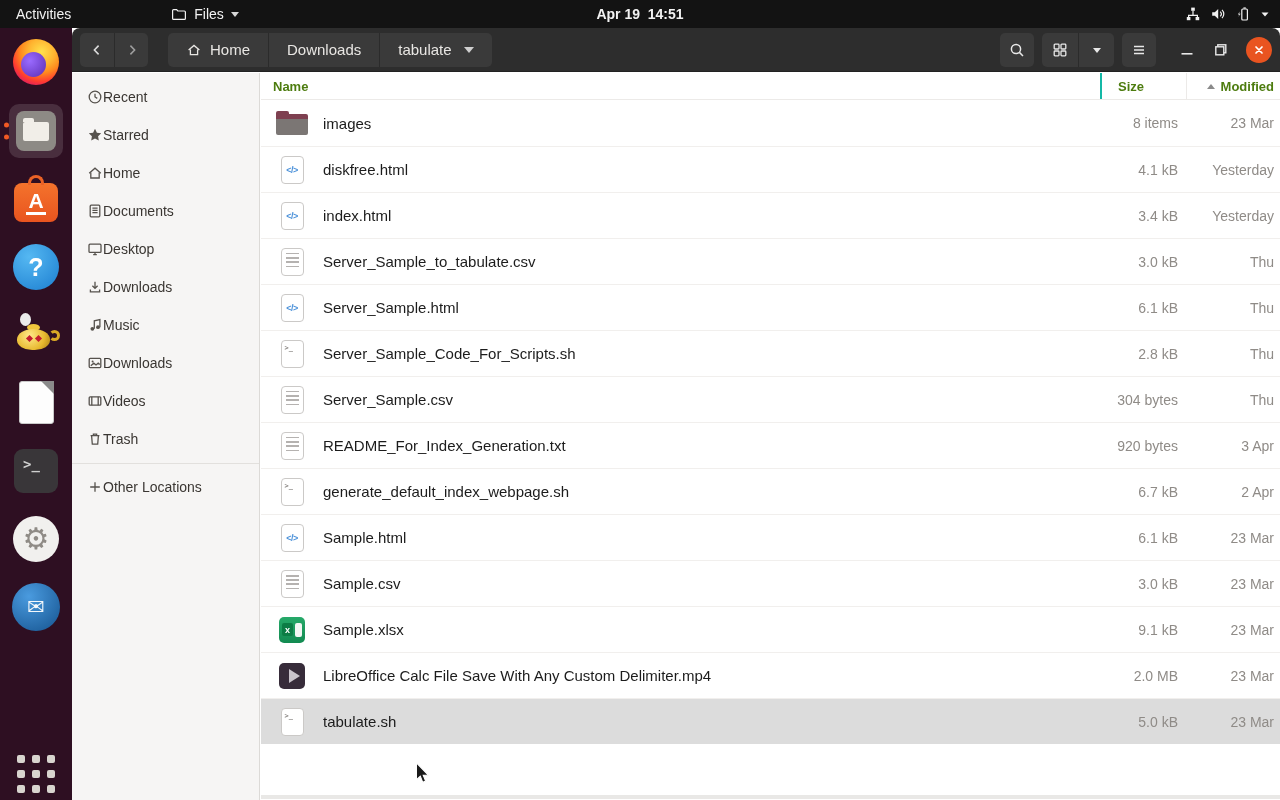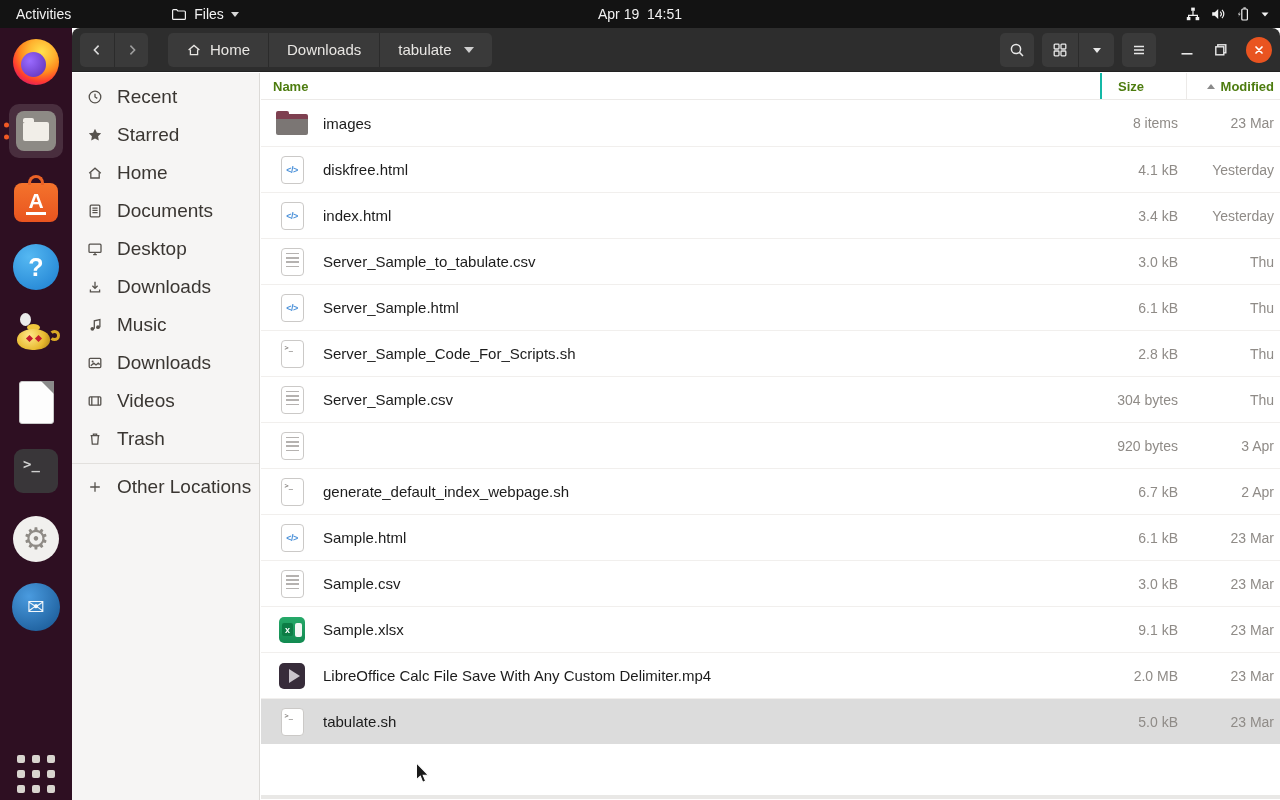--- a/index.html
+++ b/index.html
@@ -6,21 +6,21 @@
   html,body { width:1280px; height:800px; overflow:hidden; }
   body { font-family:"Liberation Sans",sans-serif; background:#fff; position:relative; }
   svg { display:block; }
 
   
   .topbar { position:absolute; left:0; top:0; width:1280px; height:28px; background:#131313;
             display:flex; align-items:center; color:#f2f2f2; font-size:14px; z-index:30; }
   .tb-activities { padding:0 16px; height:100%; display:flex; align-items:center; }
   .tb-appmenu { display:flex; align-items:center; gap:7px; padding:0 12px; height:100%; margin-left:72px; }
   .tb-appmenu .tri { width:0; height:0; border-left:4px solid transparent; border-right:4px solid transparent; border-top:5px solid #d8d8d8; }
-  .tb-clock { position:absolute; left:50%; transform:translateX(-50%); white-space:pre; font-weight:400; }
+  .tb-clock { position:absolute; left:50%; transform:translateX(-50%); white-space:pre; font-weight:700; }
   .tb-status { position:absolute; right:10px; display:flex; align-items:center; gap:9px; }
 
   
   .dock { position:absolute; left:0; top:28px; width:72px; height:772px; background:#2e0f22; z-index:20; }
   .dock-item { position:absolute; left:0; width:72px; display:flex; justify-content:center; }
   .dk-ff { width:46px; height:46px; border-radius:50%;
            background:radial-gradient(circle at 62% 28%, #ffe14d 0%, #ffb430 30%, #ff8a1e 48%, #ff3b30 68%, #d6176d 85%, #8f1bb3 100%); position:relative; }
   .dk-ff::after { content:""; position:absolute; left:8px; top:13px; width:25px; height:25px; border-radius:50%;
                   background:radial-gradient(circle at 35% 35%, #9a6bff, #5b2db3); }
   .dk-files { width:54px; height:54px; border-radius:10px; background:rgba(255,255,255,0.13);
@@ -70,21 +70,21 @@
   .tb-right { position:absolute; right:8px; display:flex; align-items:center; }
   .sq-btn { width:34px; height:34px; background:#3a3a3a; border-radius:5px; display:flex; align-items:center; justify-content:center; }
   .combo { display:flex; border-radius:5px; overflow:hidden; margin:0 8px; }
   .combo .seg { width:36px; height:34px; background:#3a3a3a; display:flex; align-items:center; justify-content:center; }
   .combo .seg + .seg { border-left:1px solid #2b2b2b; }
   .win-ctl { width:34px; height:34px; display:flex; align-items:center; justify-content:center; }
   .close-btn { width:26px; height:26px; border-radius:50%; background:#e95420; display:flex; align-items:center; justify-content:center; margin-left:8px; }
 
   
   .sidebar { position:absolute; left:0; top:45px; width:188px; bottom:0; background:#f6f5f4; border-right:1px solid #dcdad7; padding-top:5px; }
-  .side-item { height:38px; display:flex; align-items:center; gap:14px; padding-left:15px; color:#3a3632; font-size:19px; }
+  .side-item { height:38px; display:flex; align-items:center; padding-left:15px; color:#3a3632; font-size:14px; }
   .side-sep { border-top:1px solid #e2e0dd; margin:5px 0 4px; }
 
   
   .main { position:absolute; left:189px; top:45px; right:0; bottom:0; background:#fff; }
   .list-header { height:27px; display:flex; align-items:center; color:#4d7c0f; font-size:13px; font-weight:bold; border-bottom:1px solid #eceae8; }
   .hcell.name { flex:1; padding-left:12px; }
   .hcell.size { width:86px; padding-left:16px; border-left:2px solid #14b8a6; height:100%; display:flex; align-items:center; }
   .hcell.mod  { width:94px; border-left:1px solid #eceae8; height:100%; display:flex; align-items:center; justify-content:flex-end; padding-right:6px; gap:6px; }
   .sort-tri { width:0; height:0; border-left:4px solid transparent; border-right:4px solid transparent; border-bottom:5px solid #8a8a8a; }
   .frow { height:46px; display:flex; align-items:center; border-top:1px solid #f1efed; }
@@ -509,20 +509,21 @@
     <span class="fcell size">304 bytes</span>
     <span class="fcell mod">Thu</span>
         </div>
         <div class="frow">
     <span class="fcell name">
             <span class="ficon">
               <span class="ic-doc">
                 <span class="tlines"></span>
               </span>
             </span>
+            <span class="fname">README_For_Index_Generation.txt</span>
           </span>
     <span class="fcell size">920 bytes</span>
     <span class="fcell mod">3 Apr</span>
         </div>
         <div class="frow">
     <span class="fcell name">
             <span class="ficon">
               <span class="ic-doc script">
                 <span class="prompt">&gt;_</span>
               </span>

